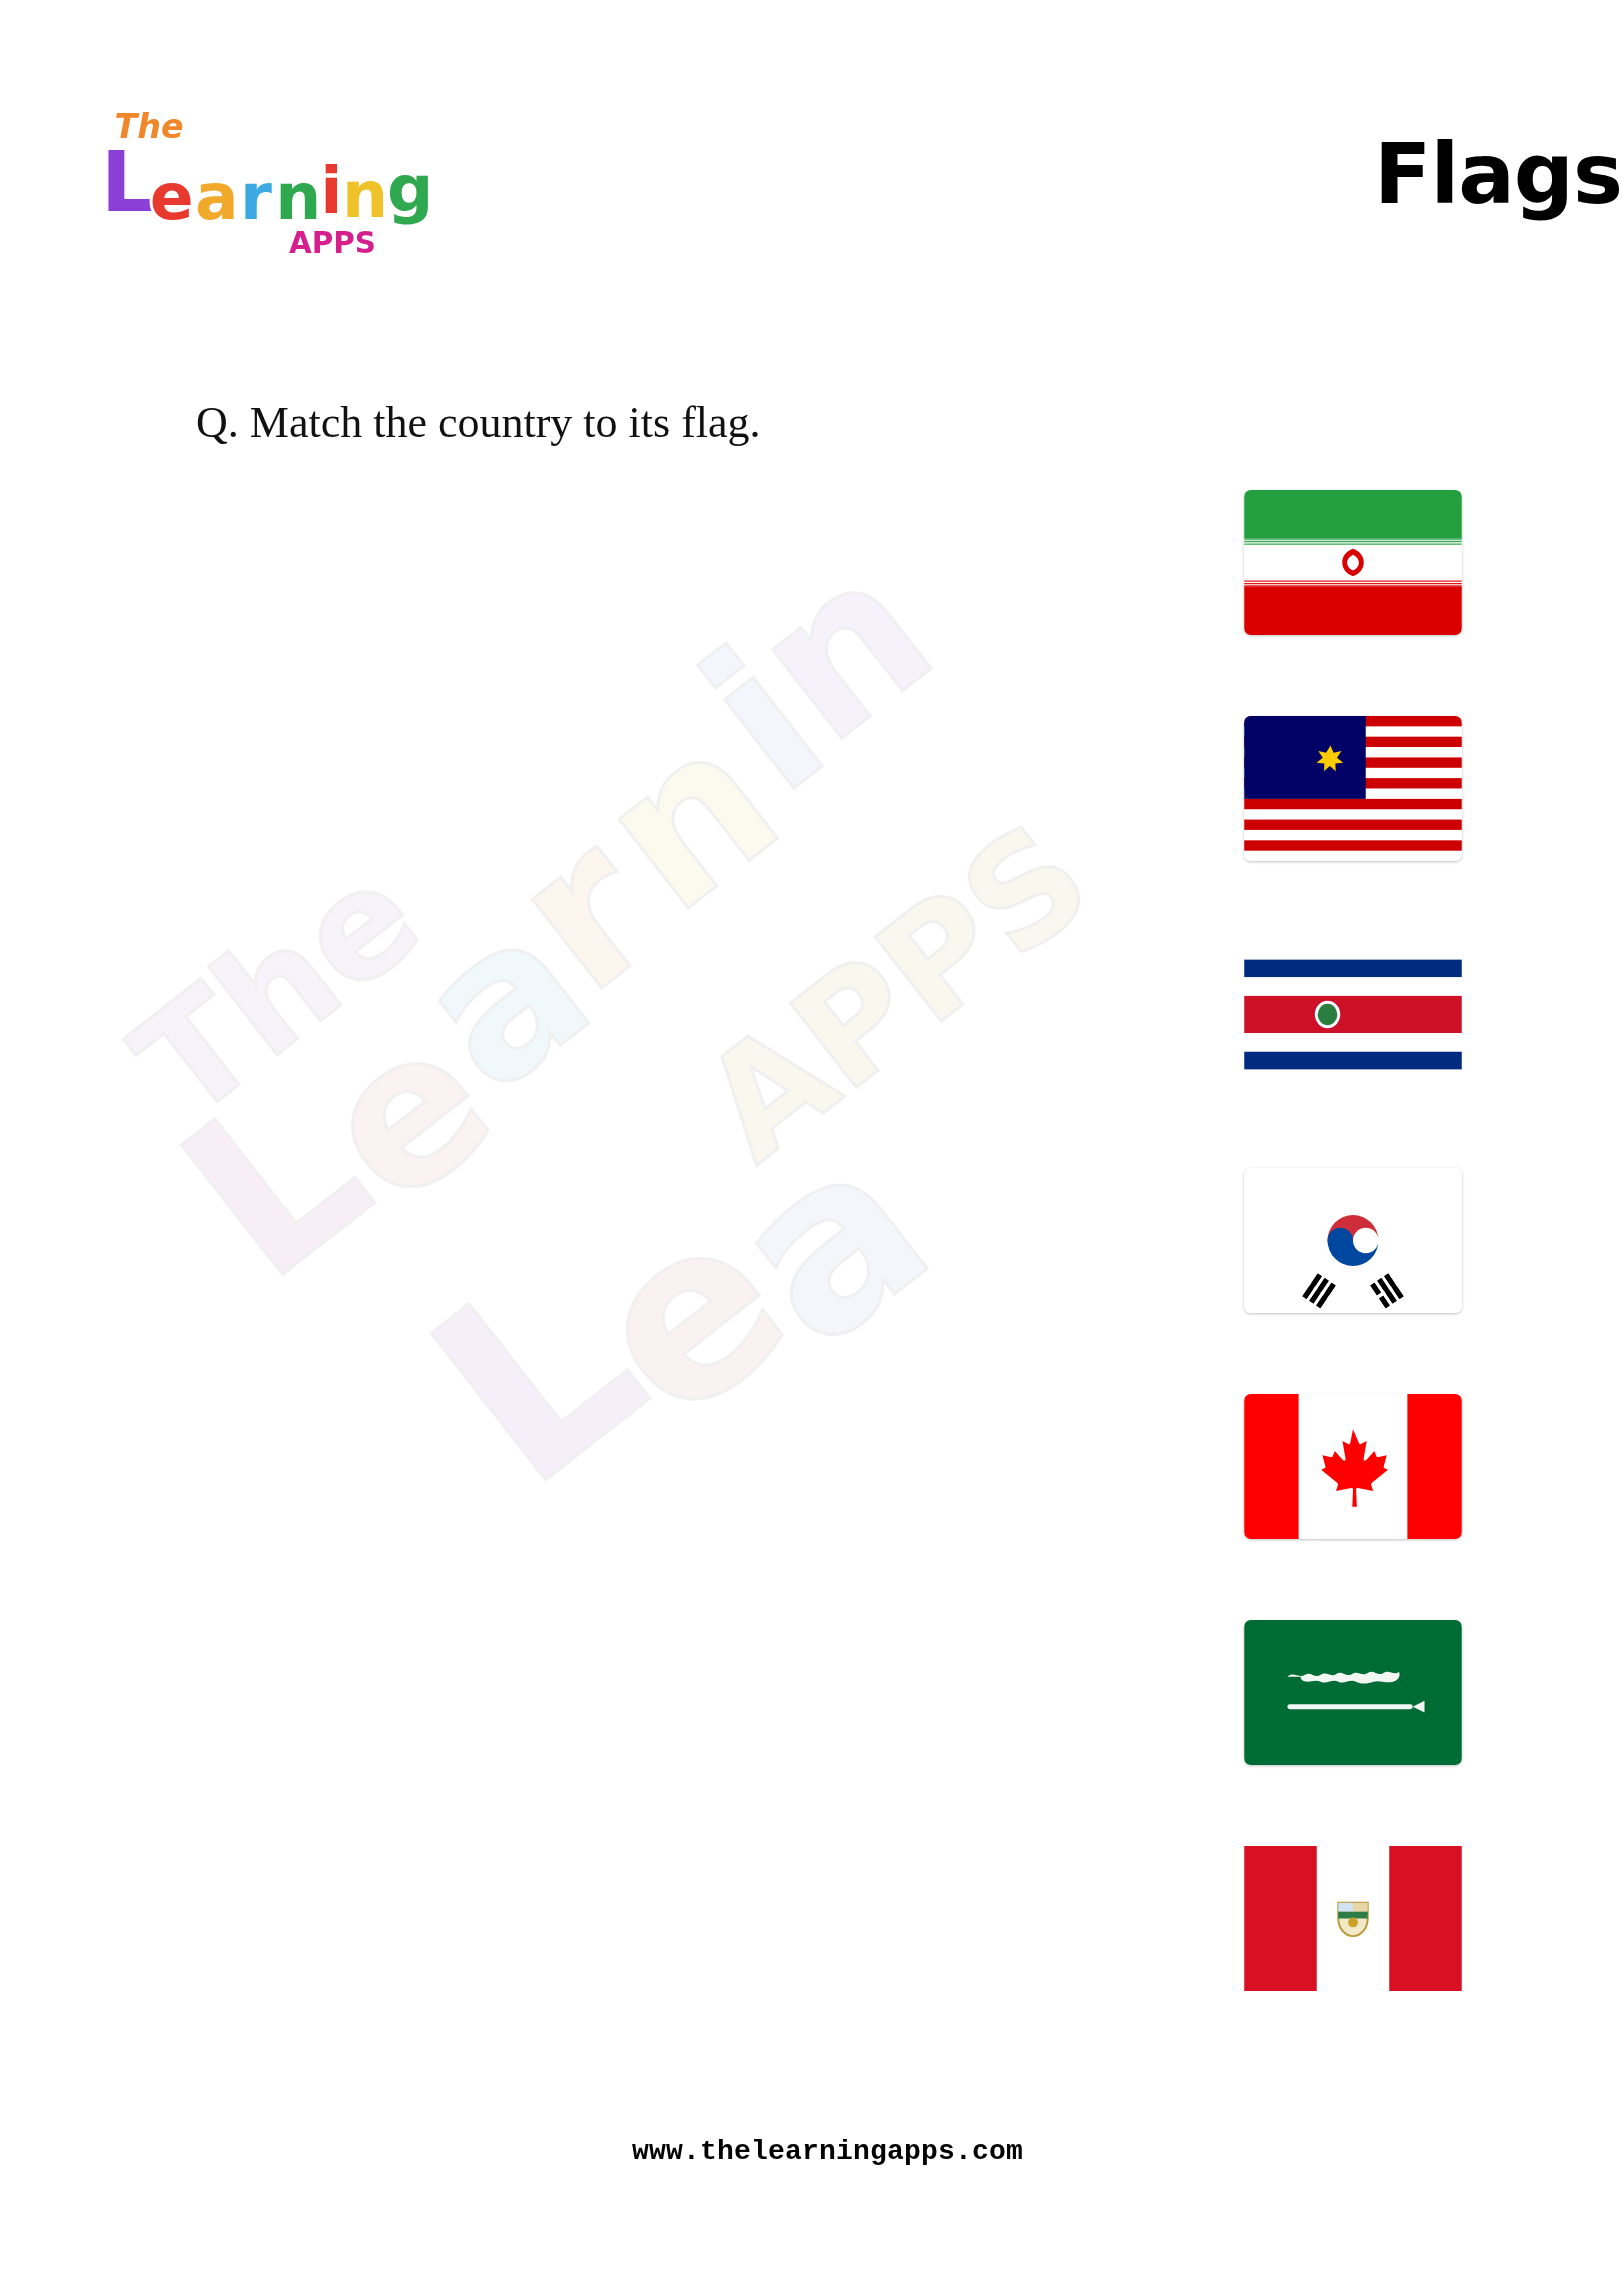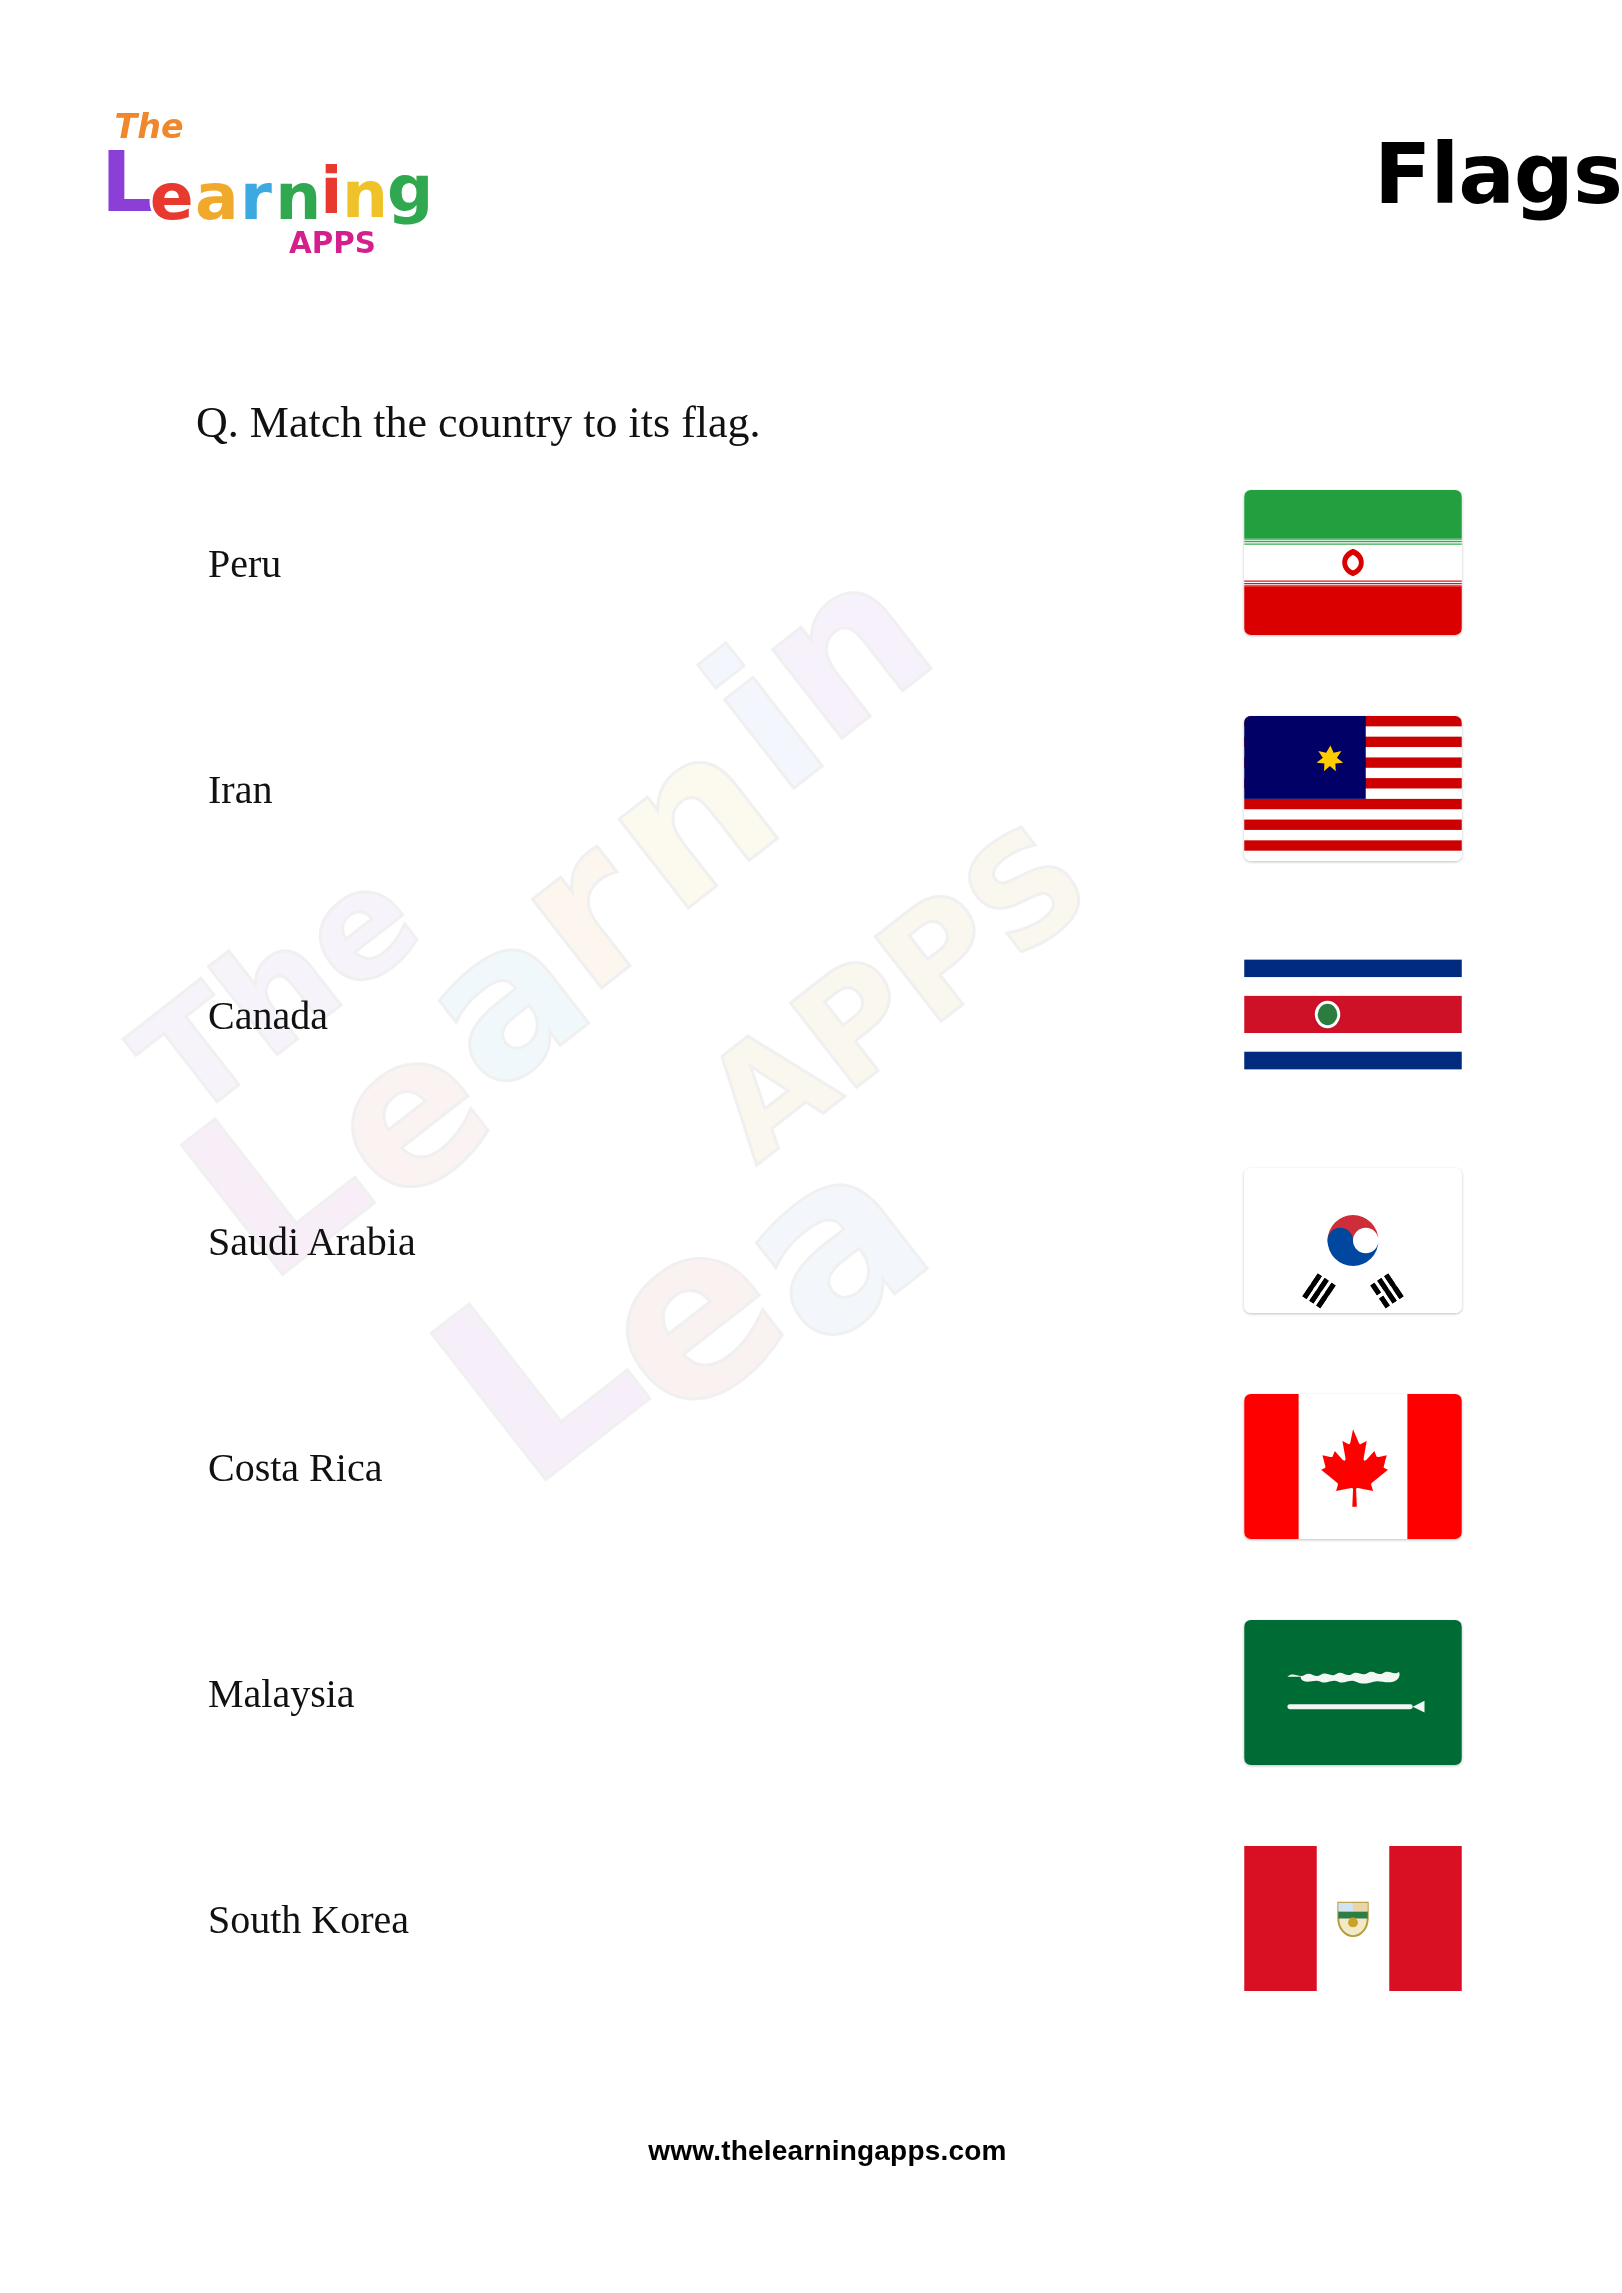--- a/index.html
+++ b/index.html
@@ -103,21 +103,21 @@
   }
   .flag.noshadow { box-shadow: none; border-radius: 0; }
 
   
   .footer {
     position: absolute;
     left: 0;
     right: 0;
     bottom: 127px;
     text-align: center;
-    font-family: Liberation Sans, sans-serif;
+    font-family: Liberation Mono, monospace;
     font-weight: bold;
     font-size: 28px;
     color: #000000;
     letter-spacing: 0.2px;
     padding-left: 33px;
   }
 </style>
 </head>
 <body>
 
@@ -156,29 +156,20 @@
         <text x="300" y="120" font-size="66" fill="#2fa84f">g</text>
         <text x="200" y="163" font-size="30" fill="#d41f8c">APPS</text>
       </g>
     </svg>
   </div>
 
   <div class="page-title">Flags</div>
 
   <div class="question">Q. Match the country to its flag.</div>
 
-  <div class="country-list">
-    <div class="country-item">Peru</div>
-    <div class="country-item">Iran</div>
-    <div class="country-item">Canada</div>
-    <div class="country-item">Saudi Arabia</div>
-    <div class="country-item">Costa Rica</div>
-    <div class="country-item">Malaysia</div>
-    <div class="country-item">South  Korea</div>
-  </div>
 
   <div class="flag-col">
 
     <div class="flag-slot">
       <div class="flag">
         <svg viewBox="0 0 222 148" width="218" height="145" aria-hidden="true">
           <rect width="222" height="148" fill="#fff"></rect>
           <rect width="222" height="49.3" y="0" fill="#239F40"></rect>
           <rect width="222" height="49.4" y="98.6" fill="#DA0000"></rect>
           <g fill="#DA0000">

